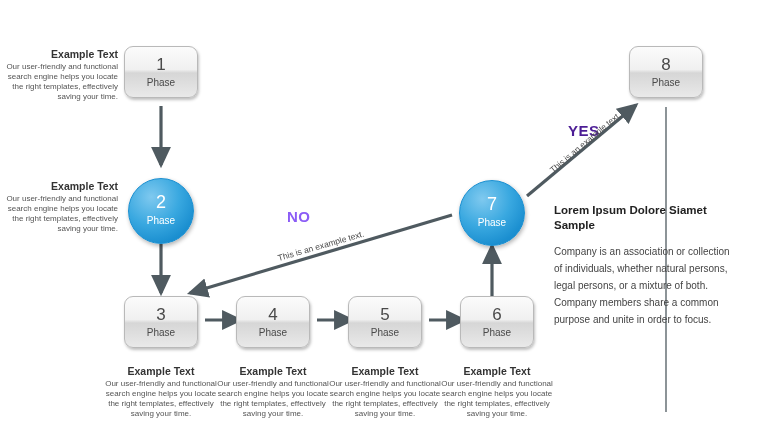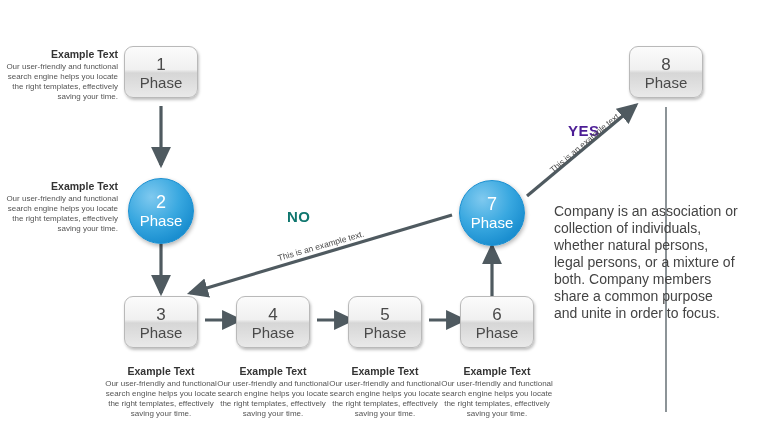--- a/index.html
+++ b/index.html
@@ -35,21 +35,21 @@
   }
   .node .num {
     display: block;
     font-size: 17px;
     line-height: 17px;
     padding-top: 9px;
     font-weight: normal;
   }
   .node .lbl {
     display: block;
-    font-size: 15px;
+    font-size: 10px;
     line-height: 12px;
     padding-top: 4px;
   }
   .node.gray {
     background: linear-gradient(to bottom, #fbfbfb 0%, #f0f0f0 45%, #d6d6d6 52%, #e9e9e9 100%);
     border: 1px solid #b9b9b9;
     color: #4a4a4a;
     box-shadow: 1px 2px 3px rgba(0,0,0,0.25);
   }
   .node.circle {
@@ -96,30 +96,30 @@
   .para .p-title {
     display: block;
     font-size: 11.5px;
     font-weight: bold;
     color: #222222;
     line-height: 15px;
     margin-bottom: 10px;
   }
   .para .p-body {
     display: block;
-    font-size: 14px;
+    font-size: 10px;
     line-height: 17px;
     color: #444444;
   }
   
   .flowlabel {
     position: absolute;
     font-size: 15px;
     font-weight: bold;
-    color: #0f766e;
+    color: #8b5cf6;
     letter-spacing: 0.5px;
   }
   .flowlabel.yes { color: #4c1d95; }
   .arrowtext {
     position: absolute;
     font-size: 8.5px;
     color: #4a4a4a;
     white-space: nowrap;
   }
 </style>
@@ -225,16 +225,17 @@
   </div>
 
   <div class="flowlabel" style="left:287px; top:208px;">NO</div>
   <div class="flowlabel yes" style="left:568px; top:122px;">YES</div>
 
   <div class="arrowtext" style="left:278px; top:253px; transform:rotate(-16deg); transform-origin:left center;">This is an example text.</div>
 
   <div class="arrowtext" style="left:551px; top:166px; transform:rotate(-40deg); transform-origin:left center;">This is an example text.</div>
 
   <div class="para" style="left:554px; top:203px;">
+    <span class="p-title">Lorem Ipsum Dolore Siamet Sample</span>
     <span class="p-body">Company is an association or collection of individuals,  whether natural persons, legal persons, or a mixture of both.  Company members share a common purpose and unite in order to focus.</span>
   </div>
 
 </div>
 
 </body></html>

